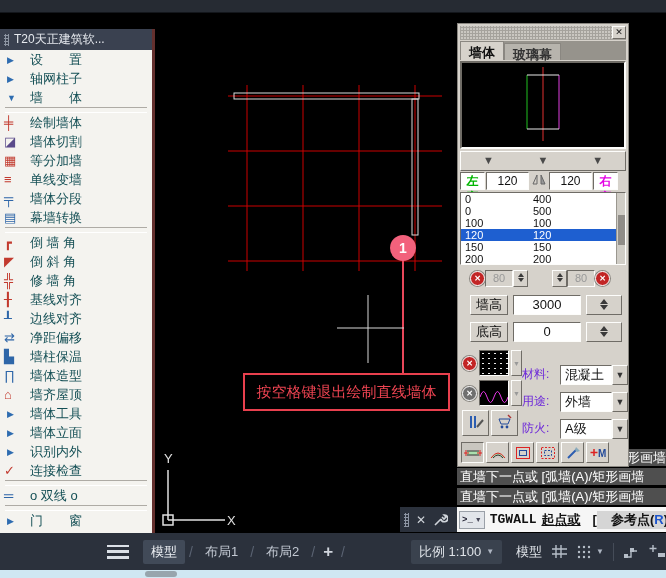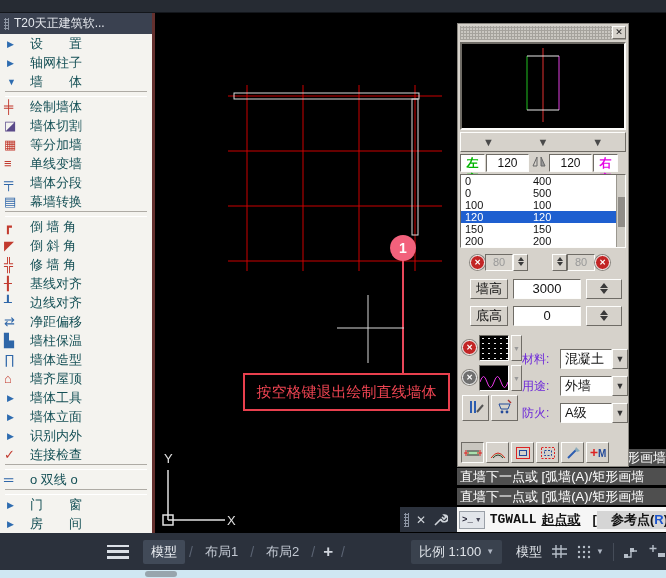--- a/index.html
+++ b/index.html
@@ -4,21 +4,21 @@
 <style>
   * { margin:0; padding:0; box-sizing:border-box; }
   html,body { width:666px; height:578px; overflow:hidden; background:#000;
     font-family:"Liberation Sans", sans-serif; }
   #app { position:relative; width:666px; height:578px; background:#000; overflow:hidden; }
 
   
   .top-strip { position:absolute; left:0; top:0; width:666px; height:13px; background:#262b33; border-bottom:1px solid #13161b; }
 
   
-  .sidebar { position:absolute; left:0; top:13px; width:155px; height:520px;
+  .sidebar { position:absolute; left:0; top:29px; width:155px; height:520px;
     background:#f4f3ef; border-right:3px solid #64302e; }
   .sb-title { height:21px; background:#3a4150; color:#e6e9ee; font-size:12px;
     display:flex; align-items:center; padding-left:4px; }
   .sb-grip { width:5px; height:12px; margin-right:5px;
     background-image:radial-gradient(#8d95a3 1px, transparent 1.2px); background-size:3px 3px; }
   .sb-menu { width:152px; }
   .sb-item { height:19px; display:flex; align-items:center; font-size:13px; color:#155056; cursor:default; }
   .sb-lead { width:30px; display:flex; align-items:center; }
   .sb-arrow { padding-left:7px; color:#2e6cb0; font-size:9px; }
   .sb-ico { padding-left:4px; font-size:13px; width:26px; }
@@ -351,20 +351,24 @@
   <div class="hist-frag">形画墙</div>
   <div class="hist">
       <div class="hist-line">直墙下一点或 [弧墙(A)/矩形画墙</div>
       <div class="hist-line">直墙下一点或 [弧墙(A)/矩形画墙</div>
     </div>
 
   <div class="panel">
     <div class="p-title">
       <span class="p-close raised">✕</span>
     </div>
+    <div class="p-tabs">
+      <span class="p-tab active">墙体</span>
+      <span class="p-tab">玻璃幕</span>
+    </div>
     <div class="p-preview sunken">
       <svg width="160" height="82">
         <line x1="80" y1="4" x2="80" y2="78" stroke="#e03030"></line>
         <line x1="64" y1="12" x2="64" y2="66" stroke="#20c020"></line>
         <line x1="96" y1="12" x2="96" y2="66" stroke="#e040e0"></line>
         <line x1="64" y1="12" x2="96" y2="12" stroke="#e8e8e8"></line>
         <line x1="64" y1="66" x2="96" y2="66" stroke="#e8e8e8"></line>
       </svg>
     </div>
     <div class="p-ddbar raised">

